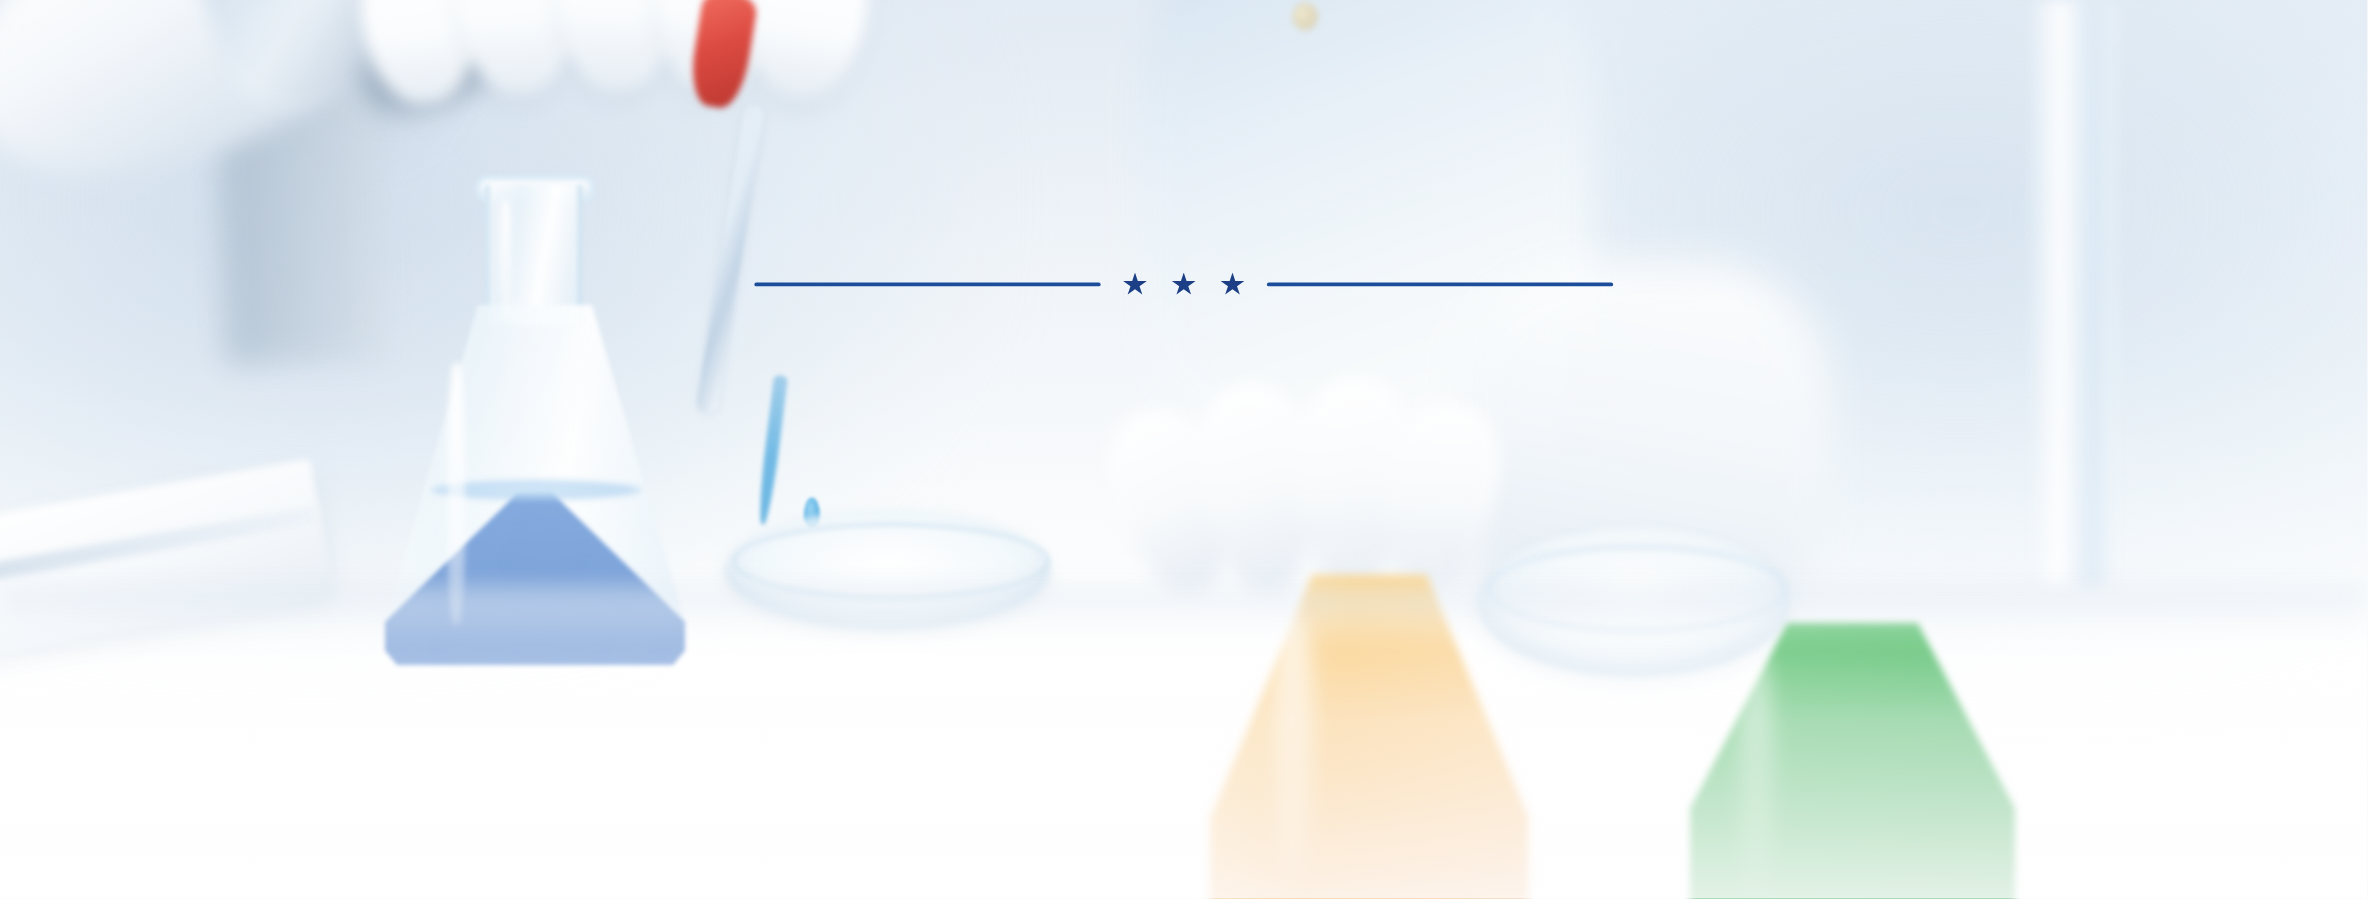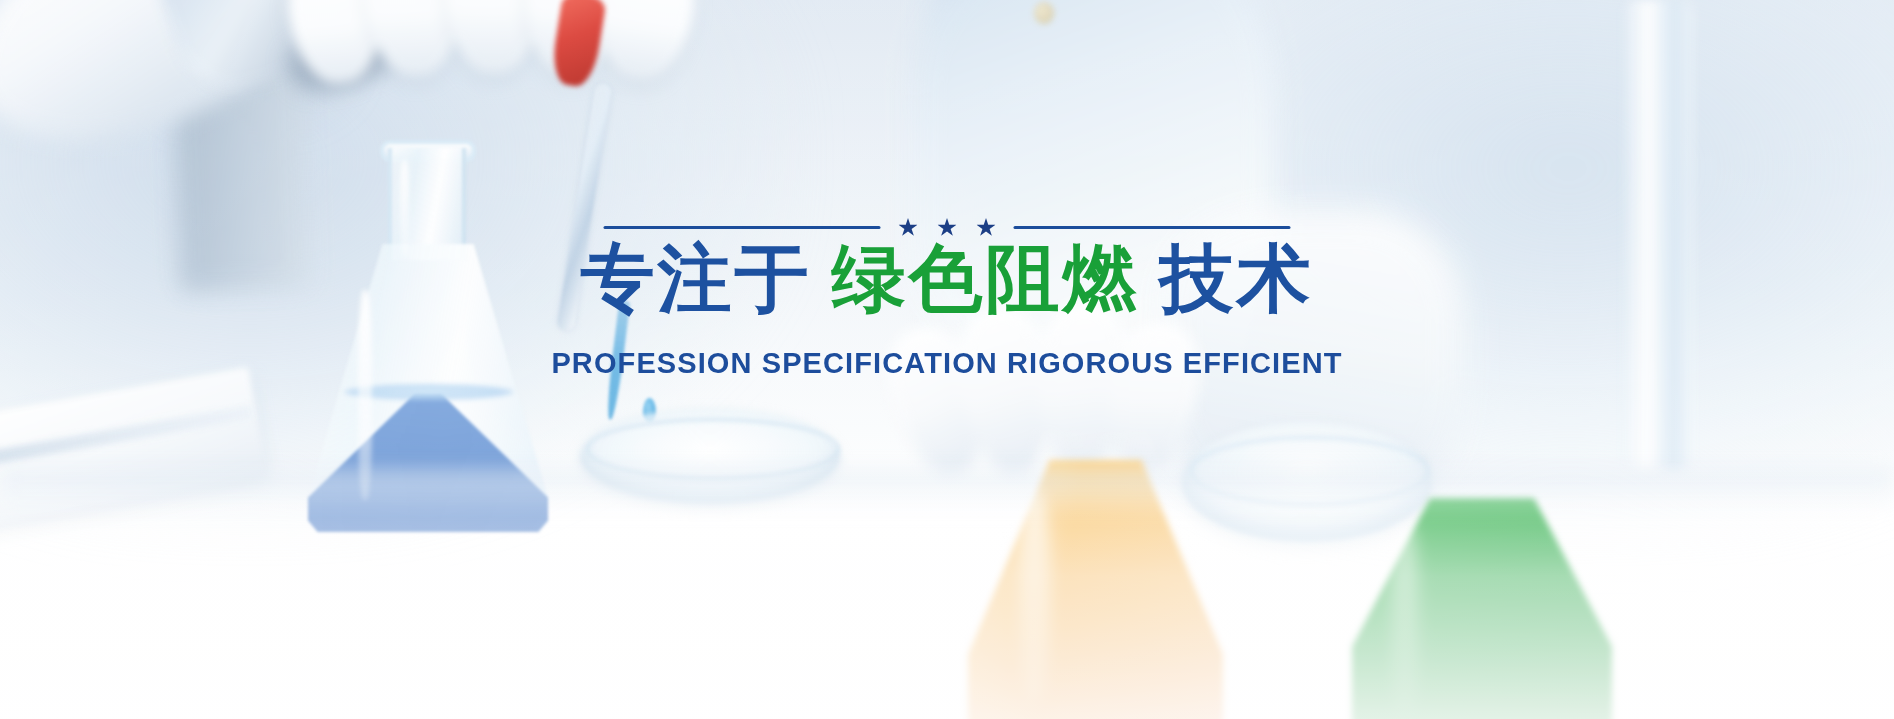--- a/index.html
+++ b/index.html
@@ -655,21 +655,17 @@
     <div class="rule-row">
       <div class="rule rule-left"></div>
       <div class="stars">
         <div class="star"></div>
         <div class="star"></div>
         <div class="star"></div>
       </div>
       <div class="rule rule-right"></div>
     </div>
 
-    <div class="headline">
-      <span class="h-blue">专注于</span><span class="h-gap"></span><span class="h-green">绿色阻燃</span><span class="h-gap"></span><span class="h-blue">技术</span>
-    </div>
-
-    <div class="eng-sub">PROFESSION SPECIFICATION RIGOROUS EFFICIENT</div>
+
 
 
   </div>
 </div>
 
 </body></html>

